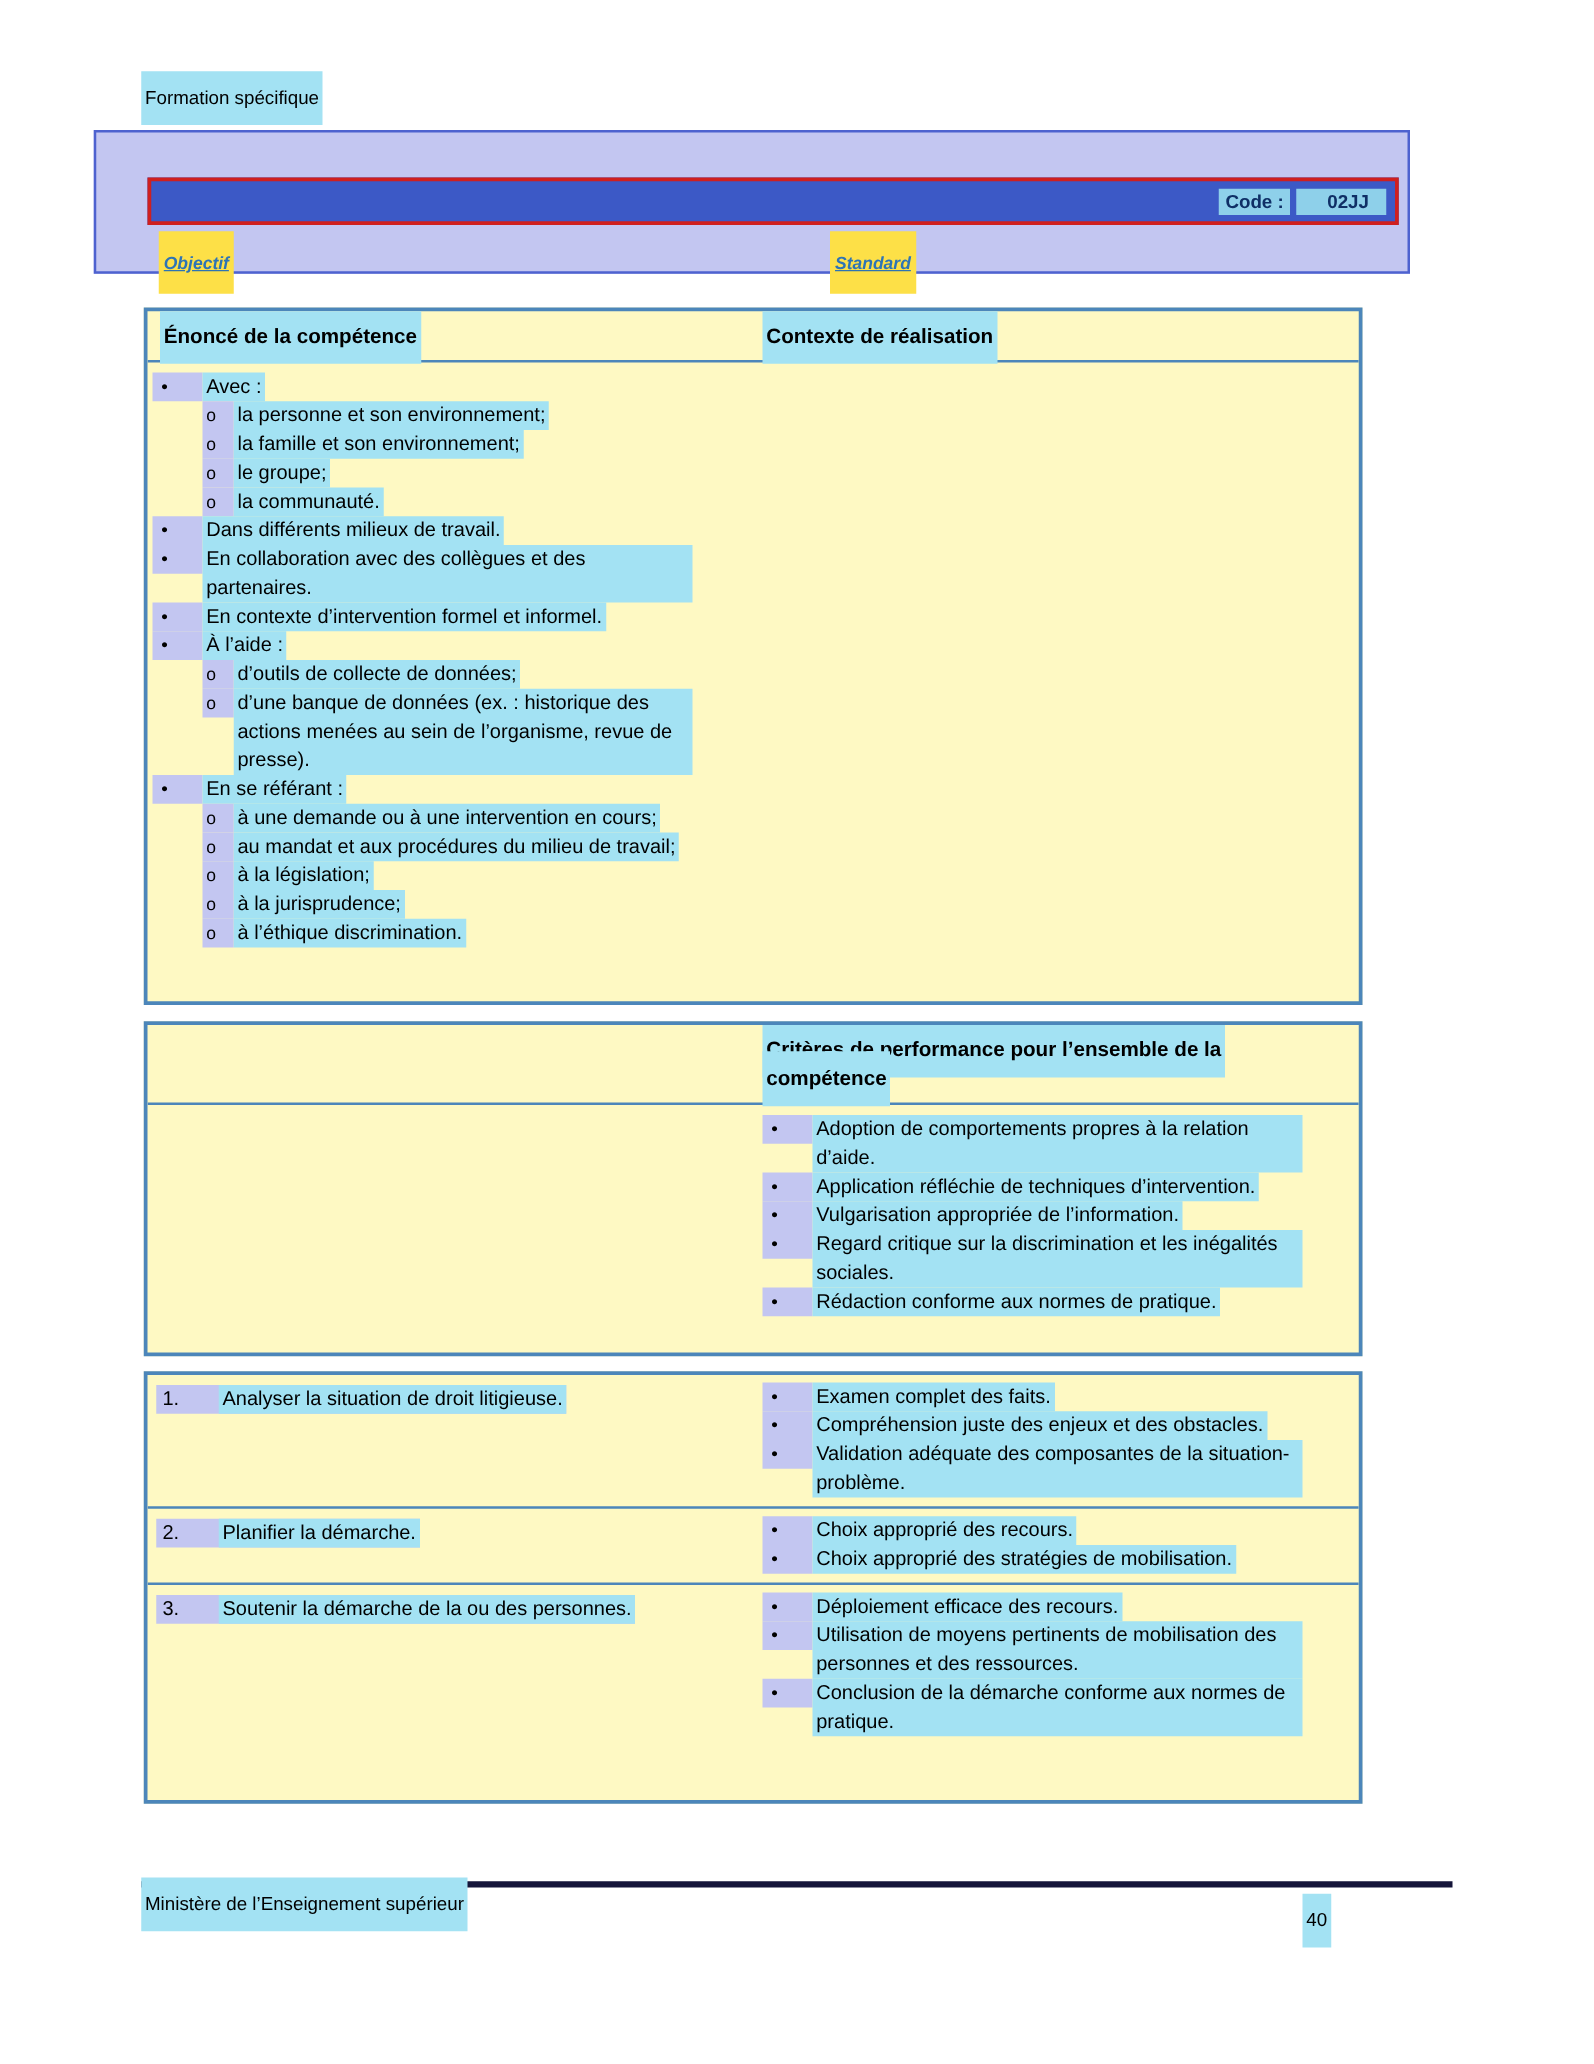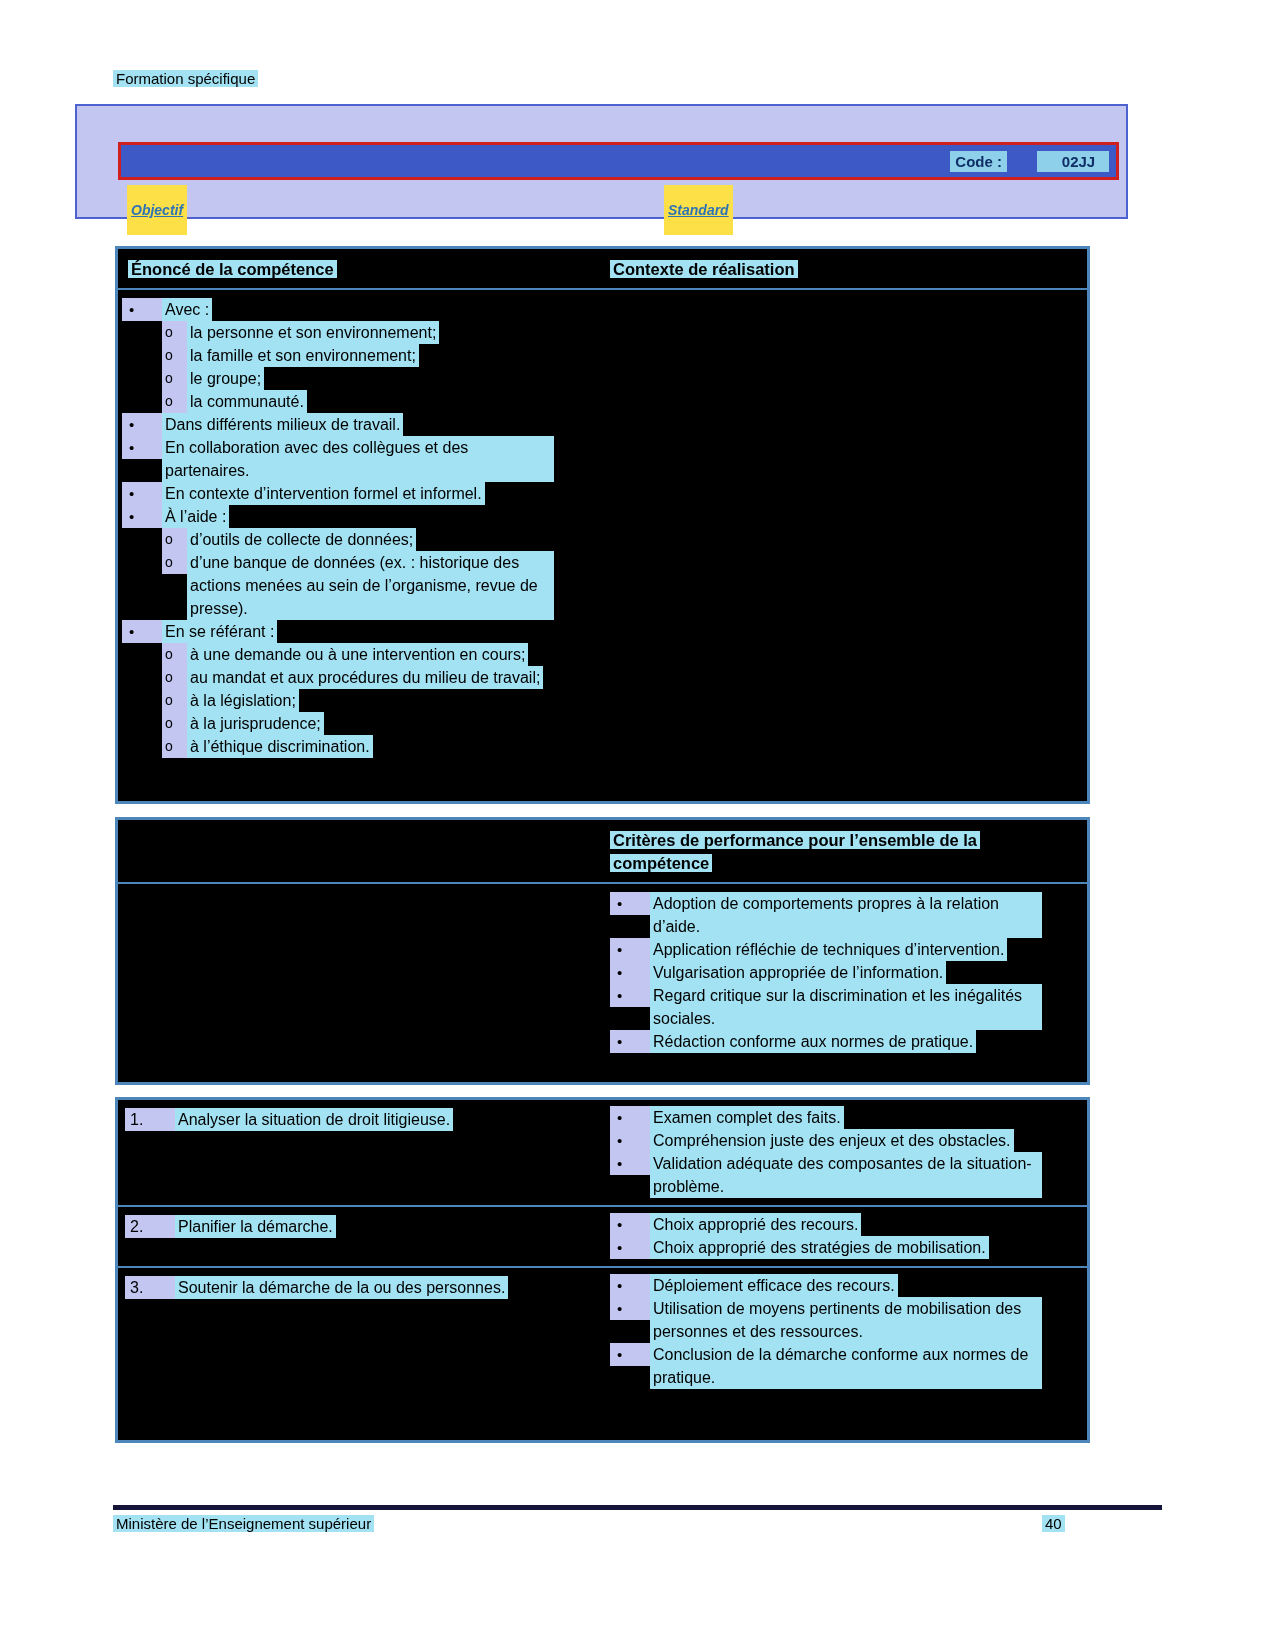--- a/index.html
+++ b/index.html
@@ -3,50 +3,50 @@
 <meta charset="utf-8">
 <style>
   * { margin:0; padding:0; box-sizing:border-box; }
   html,body { background:#ffffff; }
   .page {
     position:relative; width:1275px; height:1651px; background:#ffffff;
     font-family:"Liberation Sans", sans-serif; color:#000; overflow:hidden;
   }
 
   
-  .hl-c { background:#a3e2f3; padding:0 3px; -webkit-box-decoration-break:clone; box-decoration-break:clone; }
+  .hl-c { background:#a3e2f3; padding:13px 3px; -webkit-box-decoration-break:clone; box-decoration-break:clone; }
 
   
   .top-label { position:absolute; left:113px; top:70px; font-size:15px; }
 
   
   .header-box {
     position:absolute; left:75px; top:104px; width:1053px; height:115px;
     background:#c3c6f1; border:2px solid #4e62cf;
   }
   .title-bar {
     position:absolute; left:41px; top:36px; width:1001px; height:38px;
     background:#3c59c6; border:3px solid #cf1f1f;
     display:flex; align-items:center; justify-content:flex-end; gap:5px; padding-right:7px;
   }
   .code-label, .code-value {
-    font-size:15px; font-weight:bold; color:#0f2f66; background:#8ed0ea; padding:2px 5px;margin-left:25px;
+    font-size:15px; font-weight:bold; color:#0f2f66; background:#8ed0ea; padding:2px 5px;
   }
   .code-value { min-width:72px; text-align:center; padding-left:16px; }
   .objstd-row { position:absolute; left:50px; right:10px; bottom:5px; height:27px; }
   .obj, .std {
     font-size:14px; font-weight:bold; font-style:italic; text-decoration:underline;
     color:#2e74b5; background:#fde047; padding:17px 4px;
   }
   .obj { position:absolute; left:0; }
   .std { position:absolute; left:537px; }
 
   
   .tbl {
-    position:absolute; left:115px; width:975px; background:#000000;
+    position:absolute; left:115px; width:975px; background:#fef9c3;
     border:3px solid #4c86ba; overflow:hidden;
   }
   .tbl1 { top:246px; height:558px; }
   .tbl2 { top:817px; height:268px; }
   .tbl3 { top:1097px; height:346px; }
 
   .thead { display:grid; grid-template-columns:488px 1fr; border-bottom:2px solid #4c86ba; }
   .hcell { padding:9px 8px 7px 10px; }
   .hcell.r { padding-left:4px; }
   .hd { font-weight:bold; font-size:16.5px; line-height:23px; }

